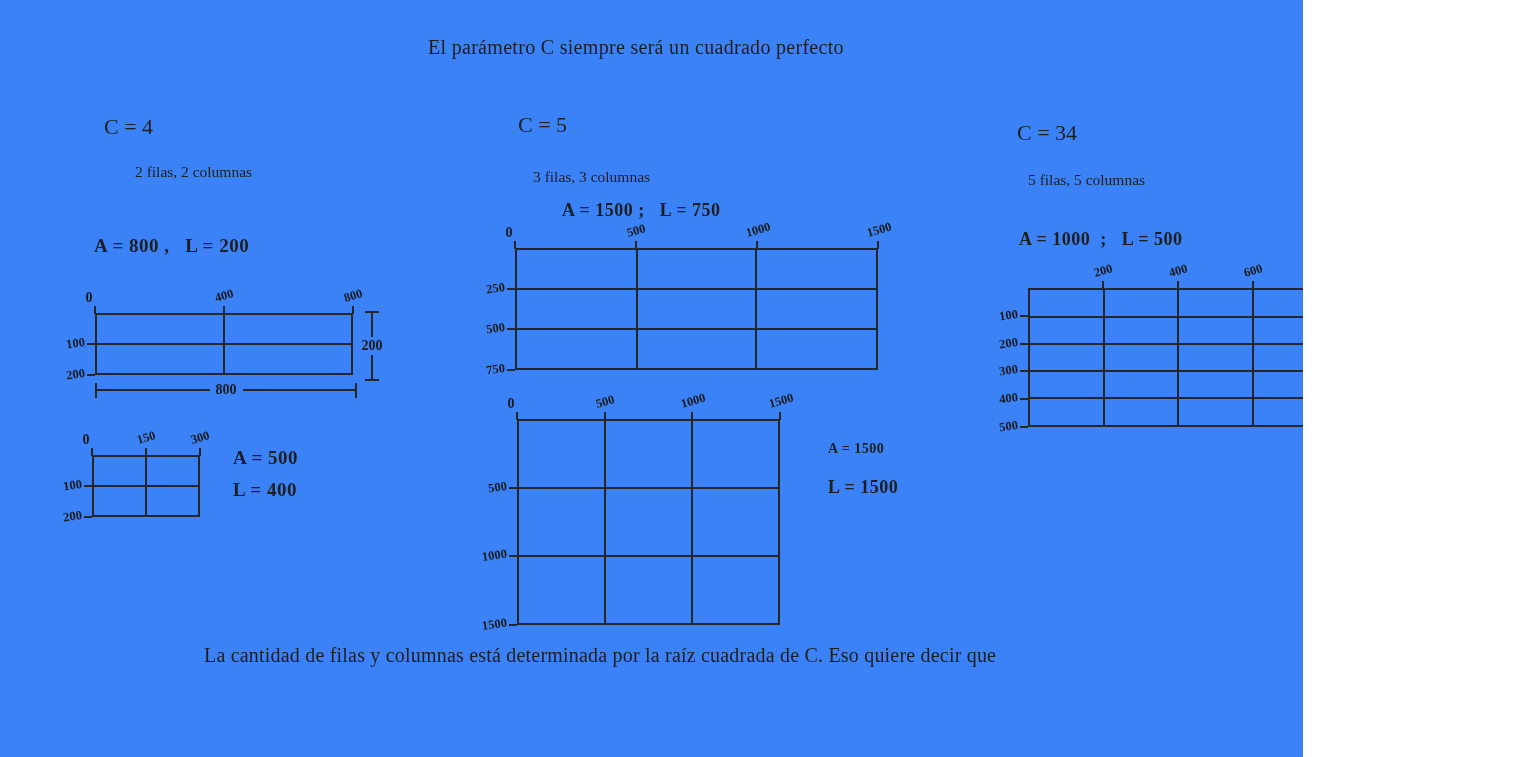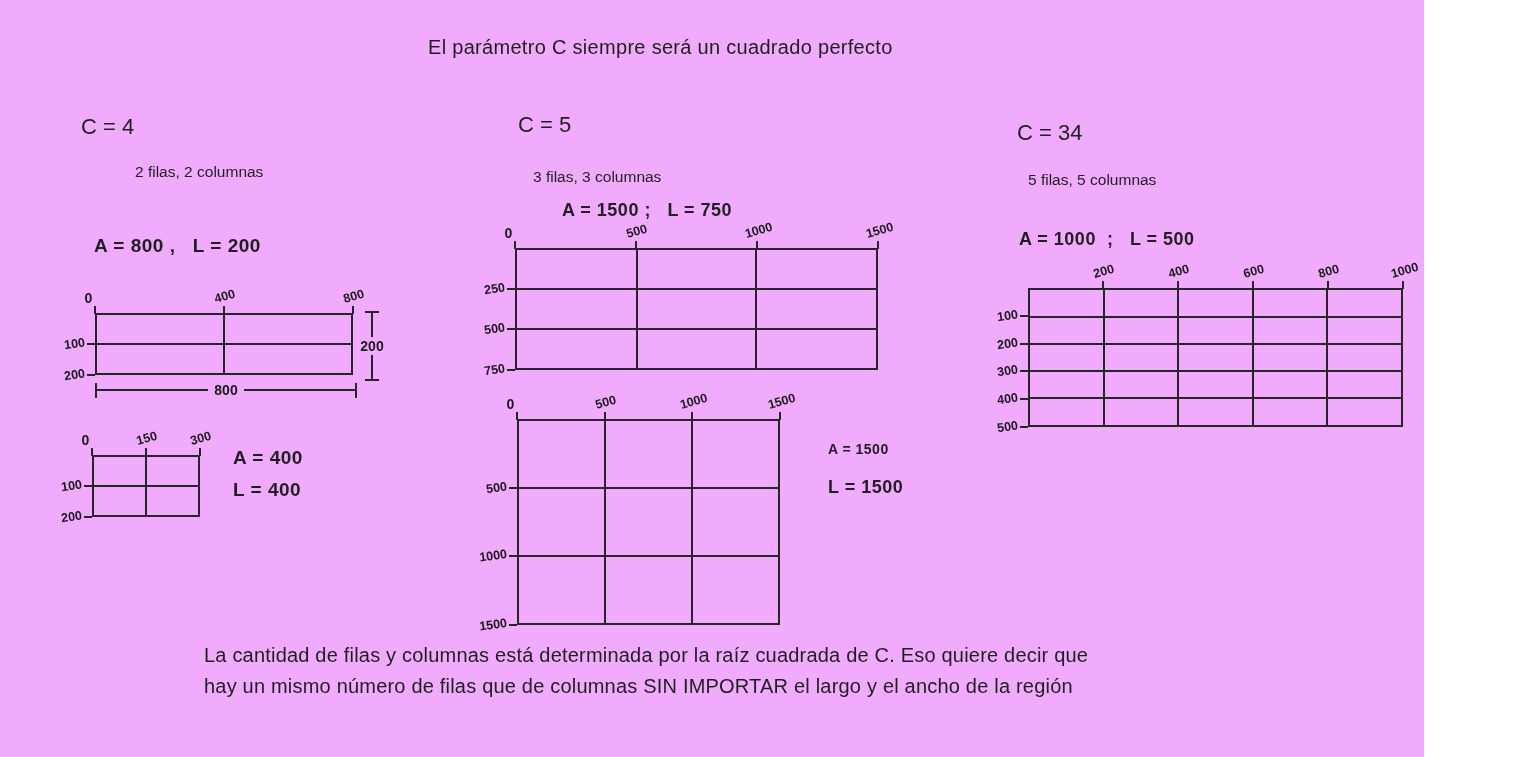--- a/index.html
+++ b/index.html
@@ -1,18 +1,18 @@
 <!DOCTYPE html>
 <html><head>
 <meta charset="utf-8">
 <style>
   html,body{margin:0;padding:0;background:#ffffff;}
   .canvas{
-    position:relative;width:1424px;height:757px;background:#f0abfc;
-    font-family:Liberation Sans, sans-serif;color:#1f1f1f;overflow:hidden;
+    position:relative;width:1303px;height:757px;background:#3b82f6;
+    font-family:Liberation Serif, serif;color:#1f1f1f;overflow:hidden;
   }
   .hand{position:absolute;white-space:pre;line-height:1.15;}
   .title-text{font-size:20px;letter-spacing:.3px;}
   .c-label{font-size:22px;}
   .dims-label{font-size:15.5px;}
   .al-label{font-weight:bold;letter-spacing:.5px;}
   .footer-text{font-size:20px;letter-spacing:.2px;}
 
   
   .grid-box{position:absolute;}
@@ -35,21 +35,21 @@
   .dim-h .seg-h{height:2px;background:#262626;flex:1;}
   .dim-label{font-weight:bold;font-size:14px;white-space:nowrap;padding:1px 6px;color:#1b1b1b;}
 </style>
 </head>
 <body>
 
 <div class="canvas">
 
   <div class="hand title-text" style="left:428px;top:36px">El parámetro C siempre será un cuadrado perfecto</div>
 
-  <div class="hand c-label" style="left:81px;top:114px">C = 4</div>
+  <div class="hand c-label" style="left:104px;top:114px">C = 4</div>
   <div class="hand dims-label" style="left:135px;top:163px">2 filas, 2 columnas</div>
   <div class="hand al-label" style="left:94px;top:235px;font-size:19px">A = 800 ,   L = 200</div>
 
   <div class="grid-box" style="left:95px;top:313px;width:258px;height:62px">
       <div class="grid-frame">
         <div class="vline" style="left: 50%;"></div>
         <div class="hline" style="top: 50%;"></div>
       </div>
       <span class="tick top-tick zero" style="left: 0%;">0</span>
       <i class="tmark" style="left: 0%;"></i>
@@ -88,21 +88,21 @@
       <i class="tmark" style="left: 0%;"></i>
       <span class="tick top-tick" style="left: 50%;">150</span>
       <i class="tmark" style="left: 50%;"></i>
       <span class="tick top-tick" style="left: 100%;">300</span>
       <i class="tmark" style="left: 100%;"></i>
       <span class="tick left-tick" style="top: 50%;">100</span>
       <i class="lmark" style="top: 50%;"></i>
       <span class="tick left-tick" style="top: 100%;">200</span>
       <i class="lmark" style="top: 100%;"></i>
     </div>
-  <div class="hand al-label" style="left:233px;top:447px;font-size:19px">A = 400</div>
+  <div class="hand al-label" style="left:233px;top:447px;font-size:19px">A = 500</div>
   <div class="hand al-label" style="left:233px;top:479px;font-size:19px">L = 400</div>
 
   <div class="hand c-label" style="left:518px;top:112px">C = 5</div>
   <div class="hand dims-label" style="left:533px;top:168px">3 filas, 3 columnas</div>
   <div class="hand al-label" style="left:562px;top:200px;font-size:18px">A = 1500 ;   L = 750</div>
 
   <div class="grid-box" style="left:515px;top:248px;width:363px;height:122px">
       <div class="grid-frame">
         <div class="vline" style="left: 33.3333%;"></div>
         <div class="vline" style="left: 66.6667%;"></div>
@@ -181,15 +181,14 @@
       <i class="lmark" style="top: 40%;"></i>
       <span class="tick left-tick" style="top: 60%;">300</span>
       <i class="lmark" style="top: 60%;"></i>
       <span class="tick left-tick" style="top: 80%;">400</span>
       <i class="lmark" style="top: 80%;"></i>
       <span class="tick left-tick" style="top: 100%;">500</span>
       <i class="lmark" style="top: 100%;"></i>
     </div>
 
   <div class="hand footer-text" style="left:204px;top:644px">La cantidad de filas y columnas está determinada por la raíz cuadrada de C. Eso quiere decir que</div>
-  <div class="hand footer-text" style="left:204px;top:675px">hay un mismo número de filas que de columnas SIN IMPORTAR el largo y el ancho de la región</div>
 
 </div>
 
 </body></html>

